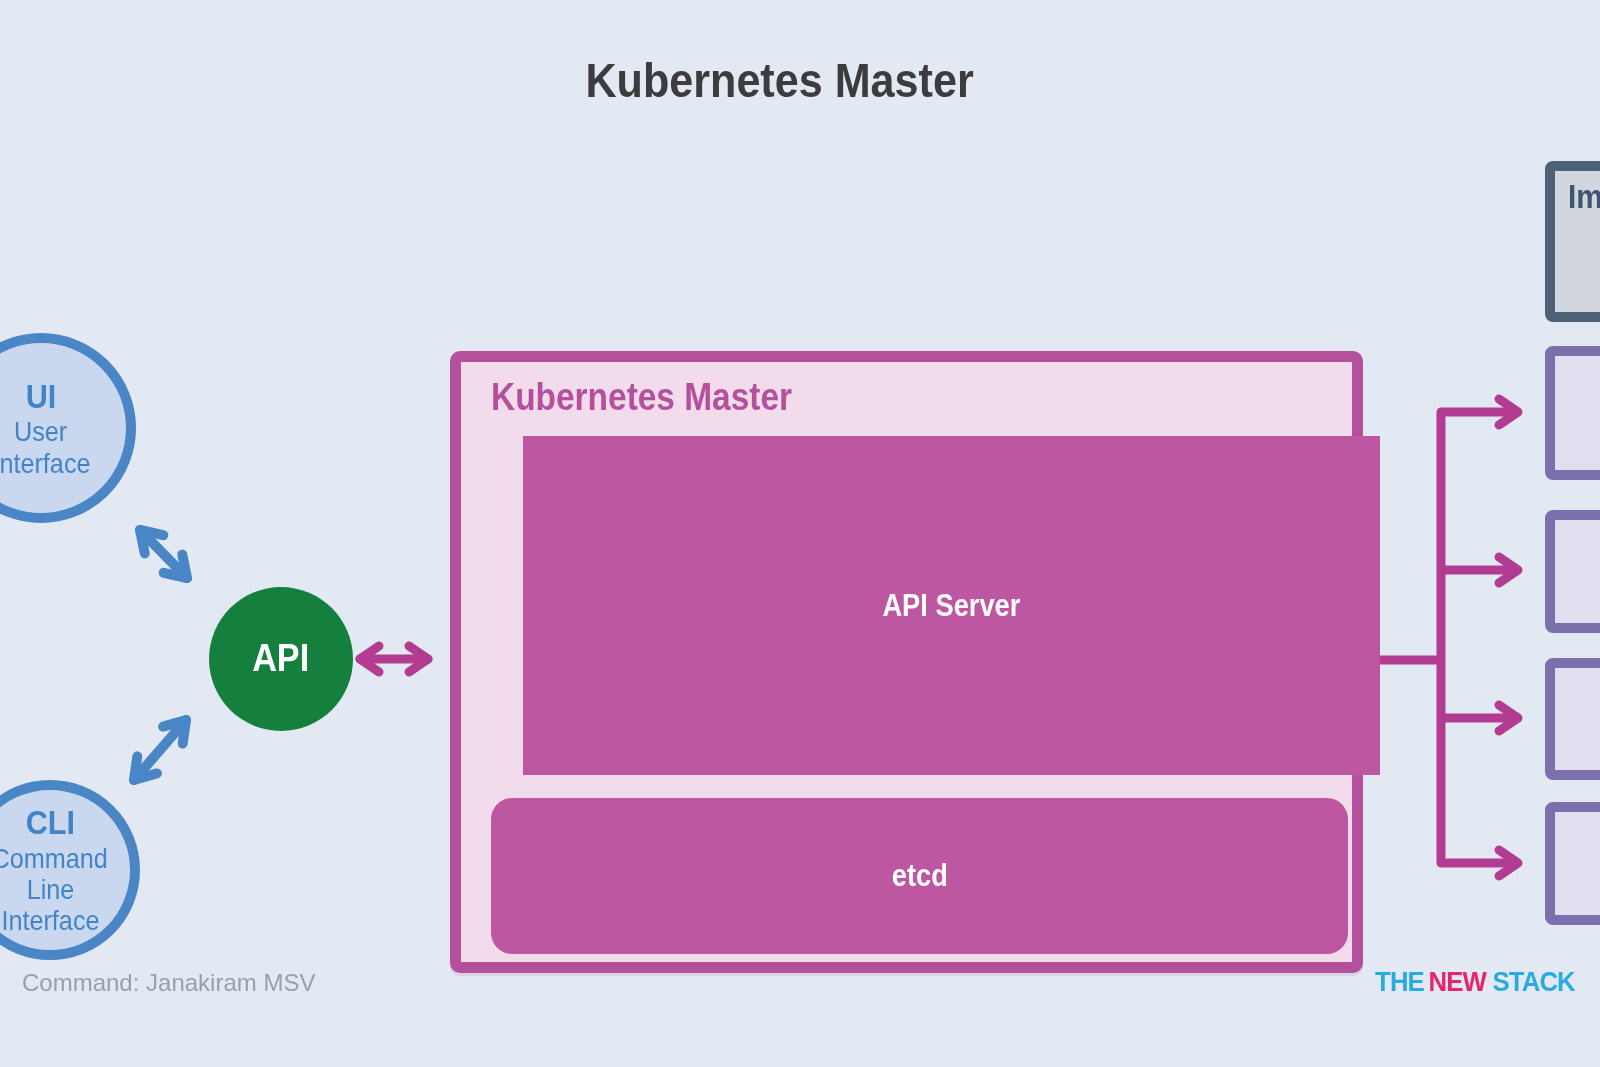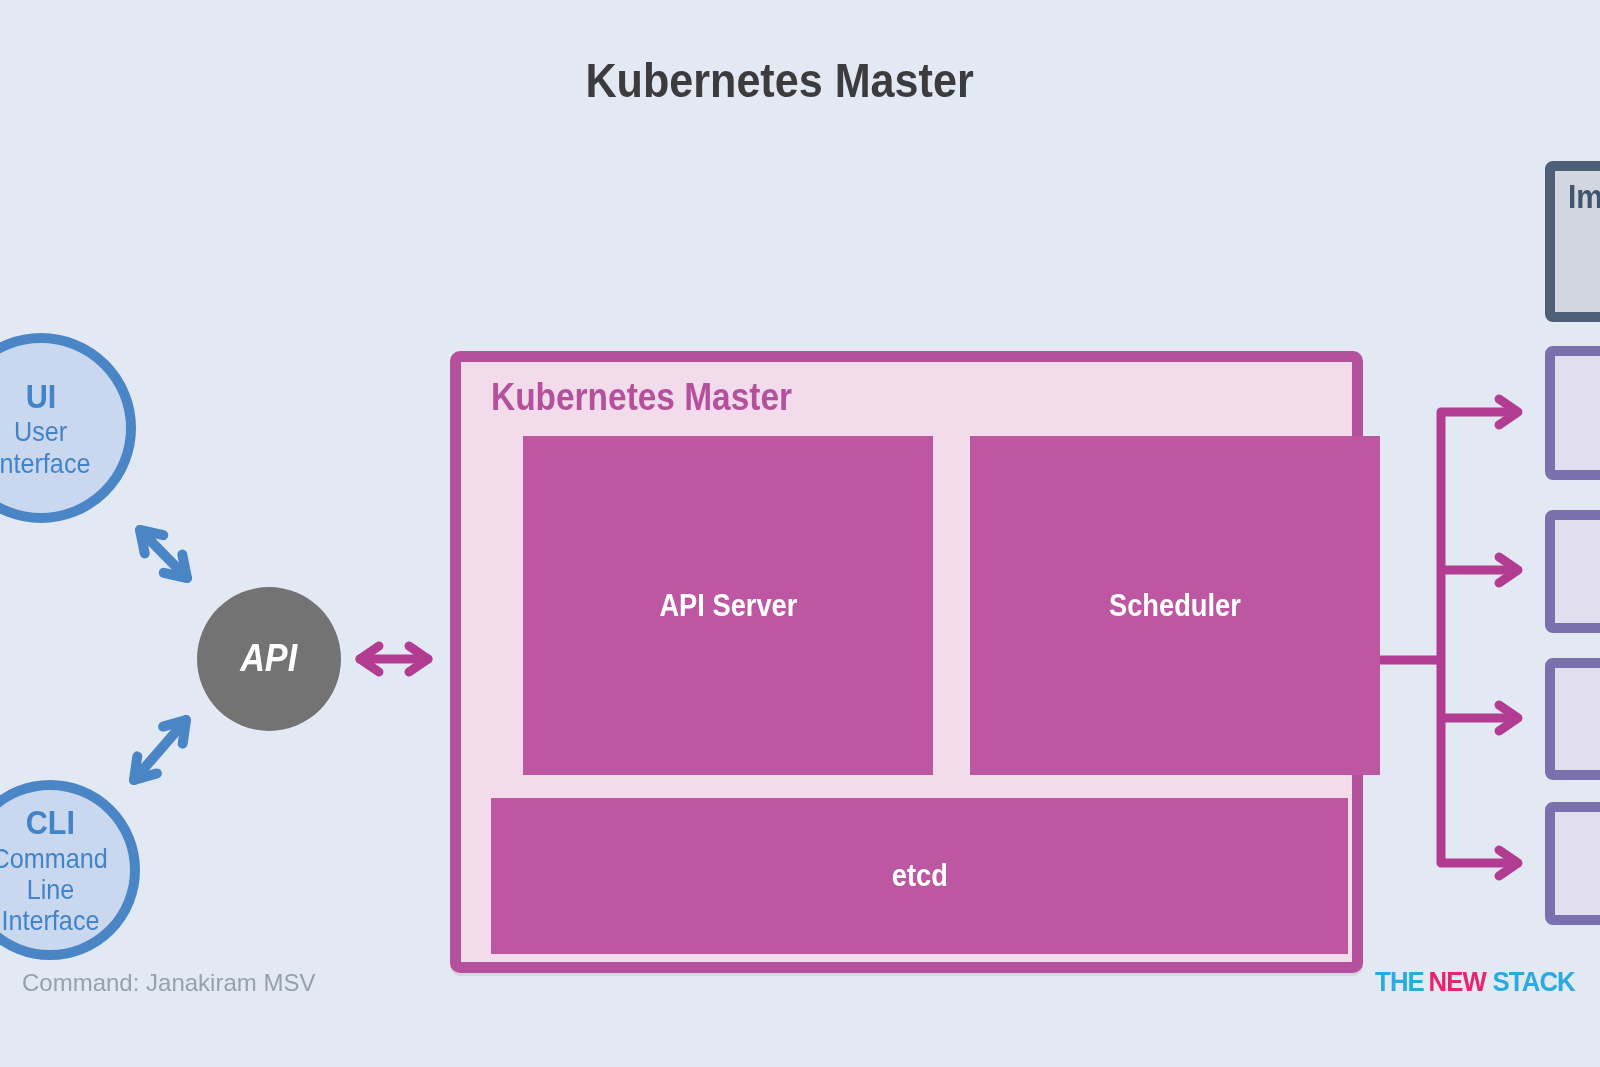--- a/index.html
+++ b/index.html
@@ -26,23 +26,22 @@
     text-align:center;
   }
   .blue-circle{
     background:#c9d8ef;border:10px solid #4a86c6;color:#4384c8;
   }
   .ui-circle{left:-54px;top:333px;width:190px;height:190px;}
   .cli-circle{left:-40px;top:780px;width:180px;height:180px;}
   .circle .abbr{font-size:34px;font-weight:bold;line-height:1.15;transform:scaleX(0.9);}
   .circle .line{font-size:28px;line-height:1.12;transform:scaleX(0.9);}
   .api-circle{
-    left:197px;top:587px;width:144px;height:144px;background:#737373;
+    left:209px;top:587px;width:144px;height:144px;background:#15803d;
     color:#ffffff;
-    font-style:italic;
   }
   .api-circle .abbr{font-size:38px;}
 
   
   .master-box{
     position:absolute;left:450px;top:351px;width:913px;height:622px;
     box-sizing:border-box;background:#f2dcec;border:11px solid #b5509c;
     border-radius:10px;box-shadow:0 3px 0 rgba(120,40,100,0.10);
   }
   .master-label{
@@ -53,21 +52,21 @@
     position:absolute;left:30px;top:74px;width:857px;height:339px;
     display:flex;gap:37px;margin-left:32px;
   }
   .component{
     flex:1 1 0;background:#bd57a1;display:flex;align-items:center;
     justify-content:center;color:#ffffff;font-size:31px;font-weight:bold;
   }
   .etcd-box{
     position:absolute;left:30px;top:436px;width:857px;height:156px;
     background:#bd57a1;display:flex;align-items:center;justify-content:center;
-    color:#ffffff;font-size:31px;font-weight:bold;
+    color:#ffffff;font-size:31px;font-weight:bold;border-radius:21px;
   }
 
   
   .registry-box{
     position:absolute;left:1545px;top:161px;width:140px;height:161px;
     box-sizing:border-box;background:#d2d6df;border:10px solid #4e6076;
     border-radius:8px;color:#41566e;font-size:34px;font-weight:bold;
     padding:6px 0 0 13px;
   }
   .node-box{
@@ -141,23 +140,20 @@
   </div>
 
   <div class="master-box">
     <div class="master-label">
       <span class="condensed-left">Kubernetes Master</span>
     </div>
     <div class="components-row">
       <div class="component">
         <span class="condensed">API Server</span>
       </div>
-      <div class="component">
-        <span class="condensed">Scheduler</span>
-      </div>
     </div>
     <div class="etcd-box">
       <span class="condensed">etcd</span>
     </div>
   </div>
 
   <div class="registry-box">
     <span class="condensed-left">Im</span>
   </div>
   <div class="node-box node-1"></div>

